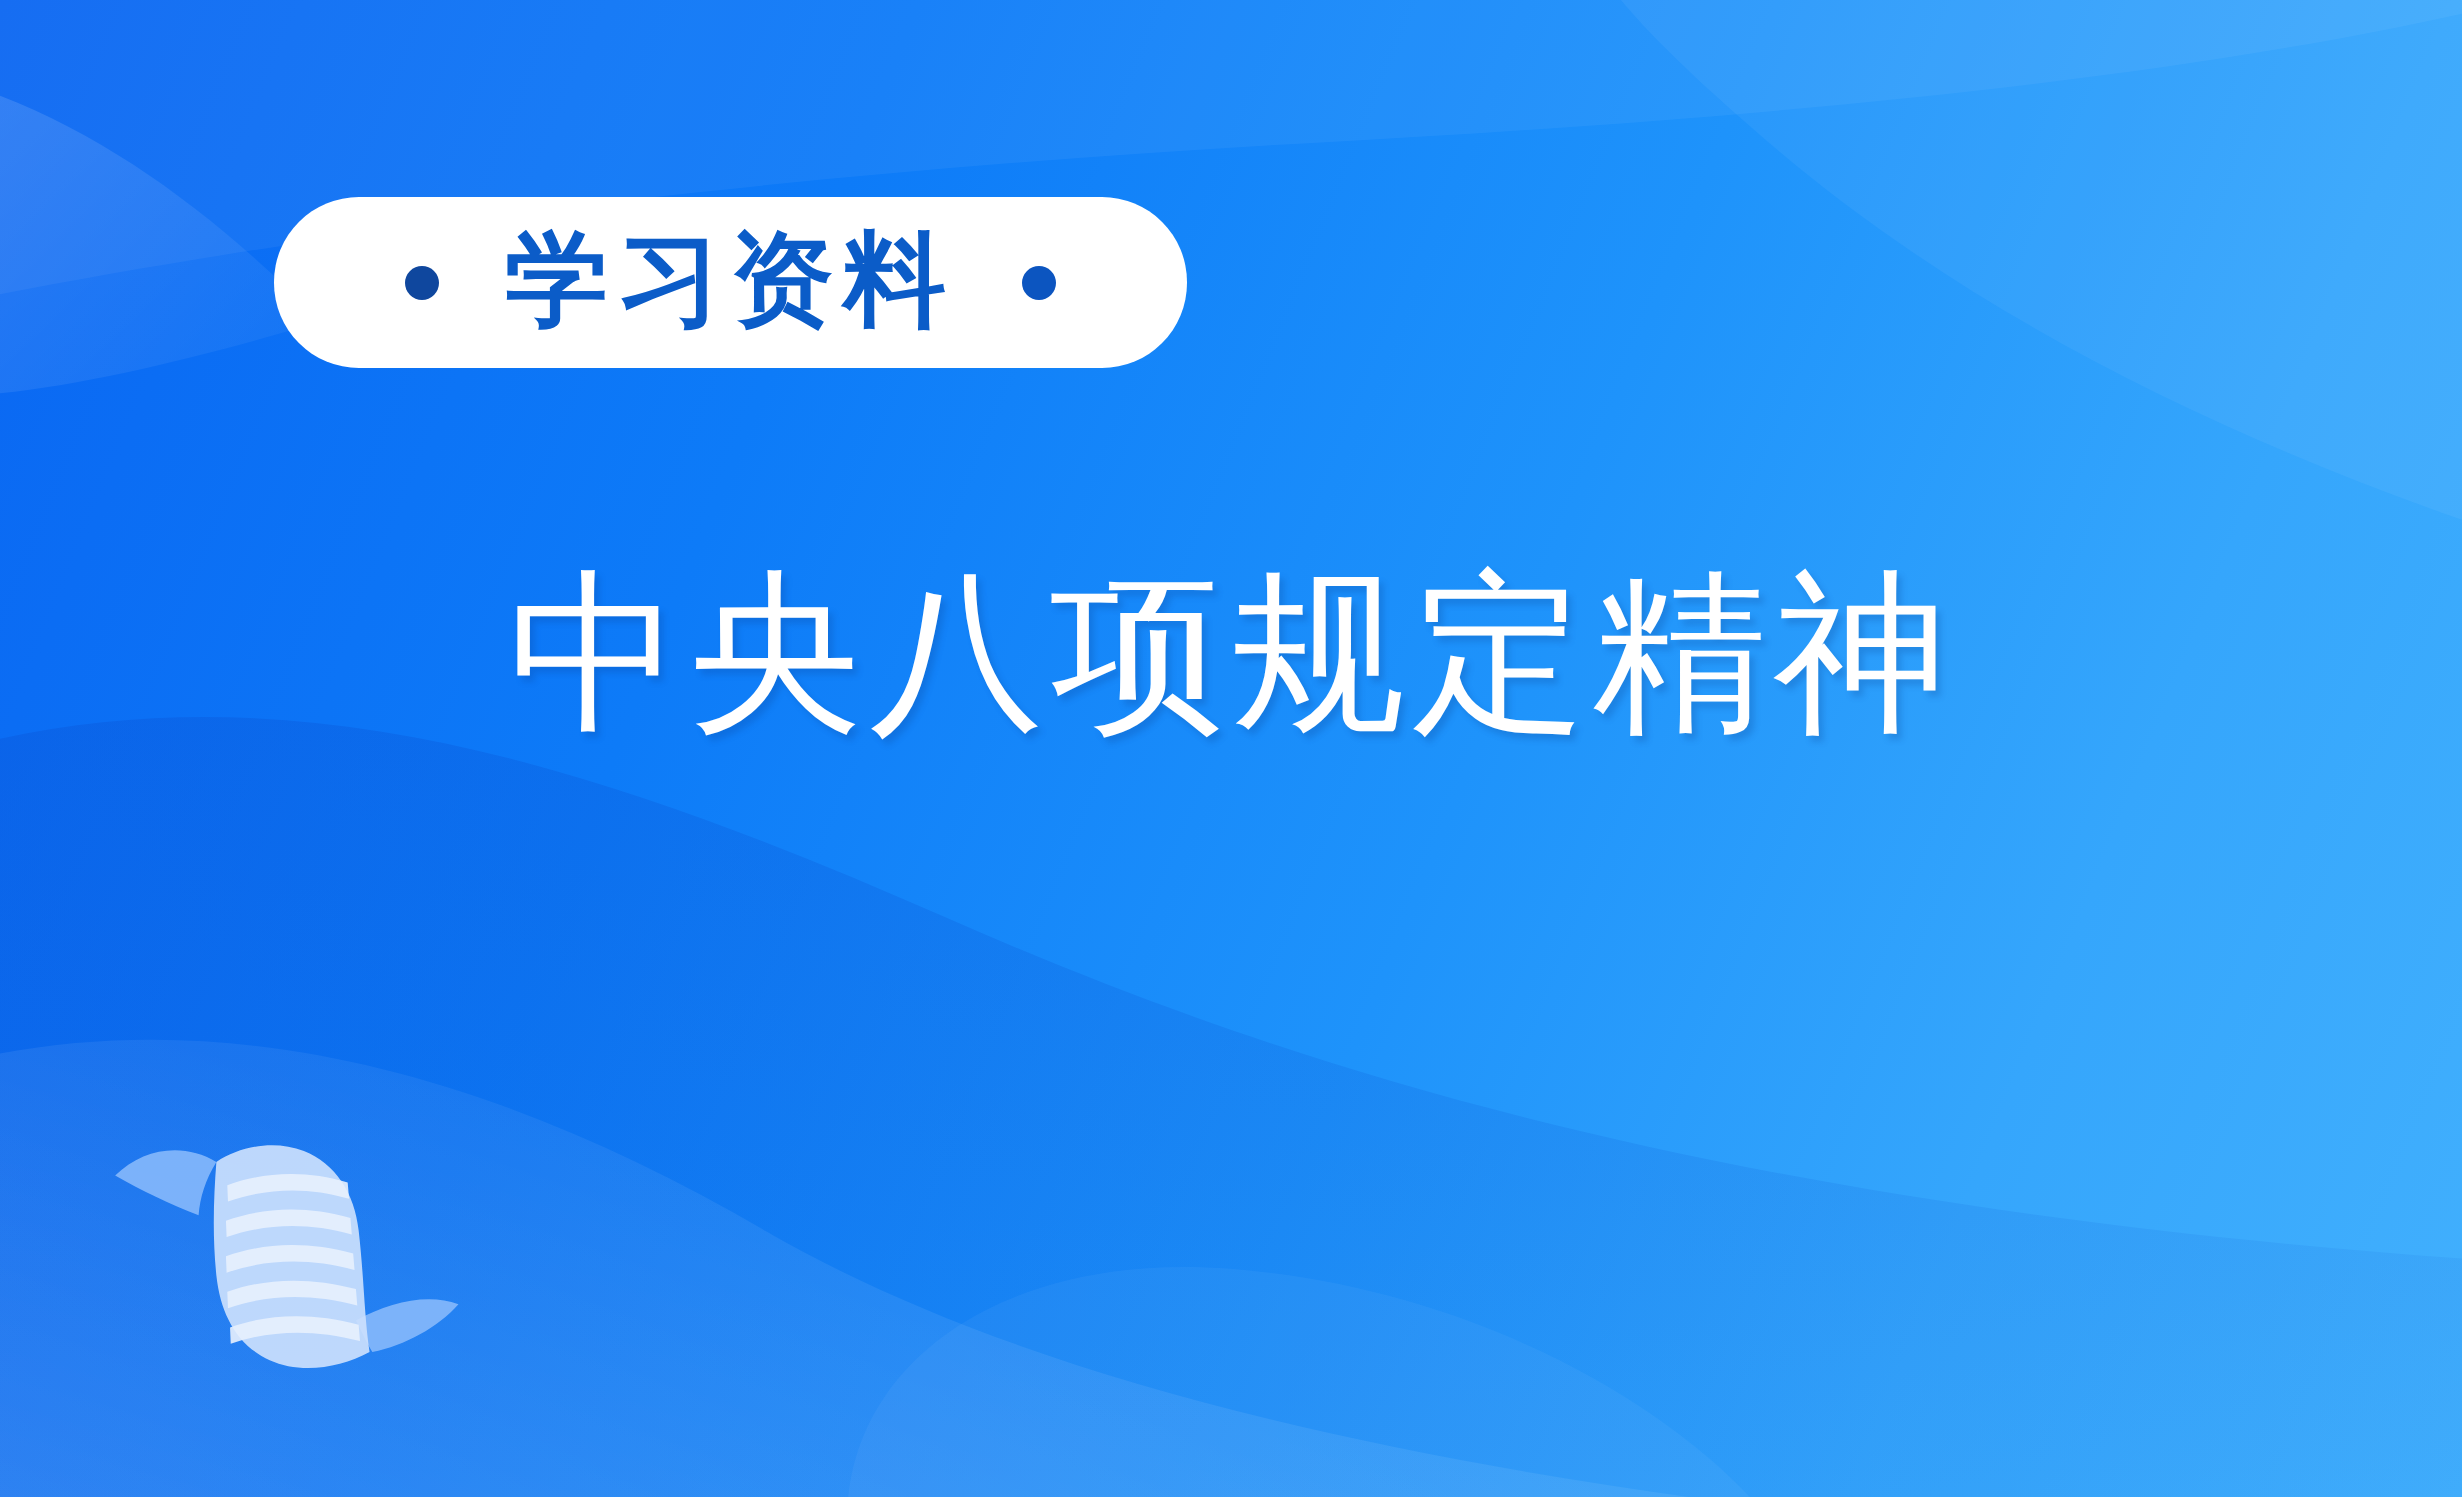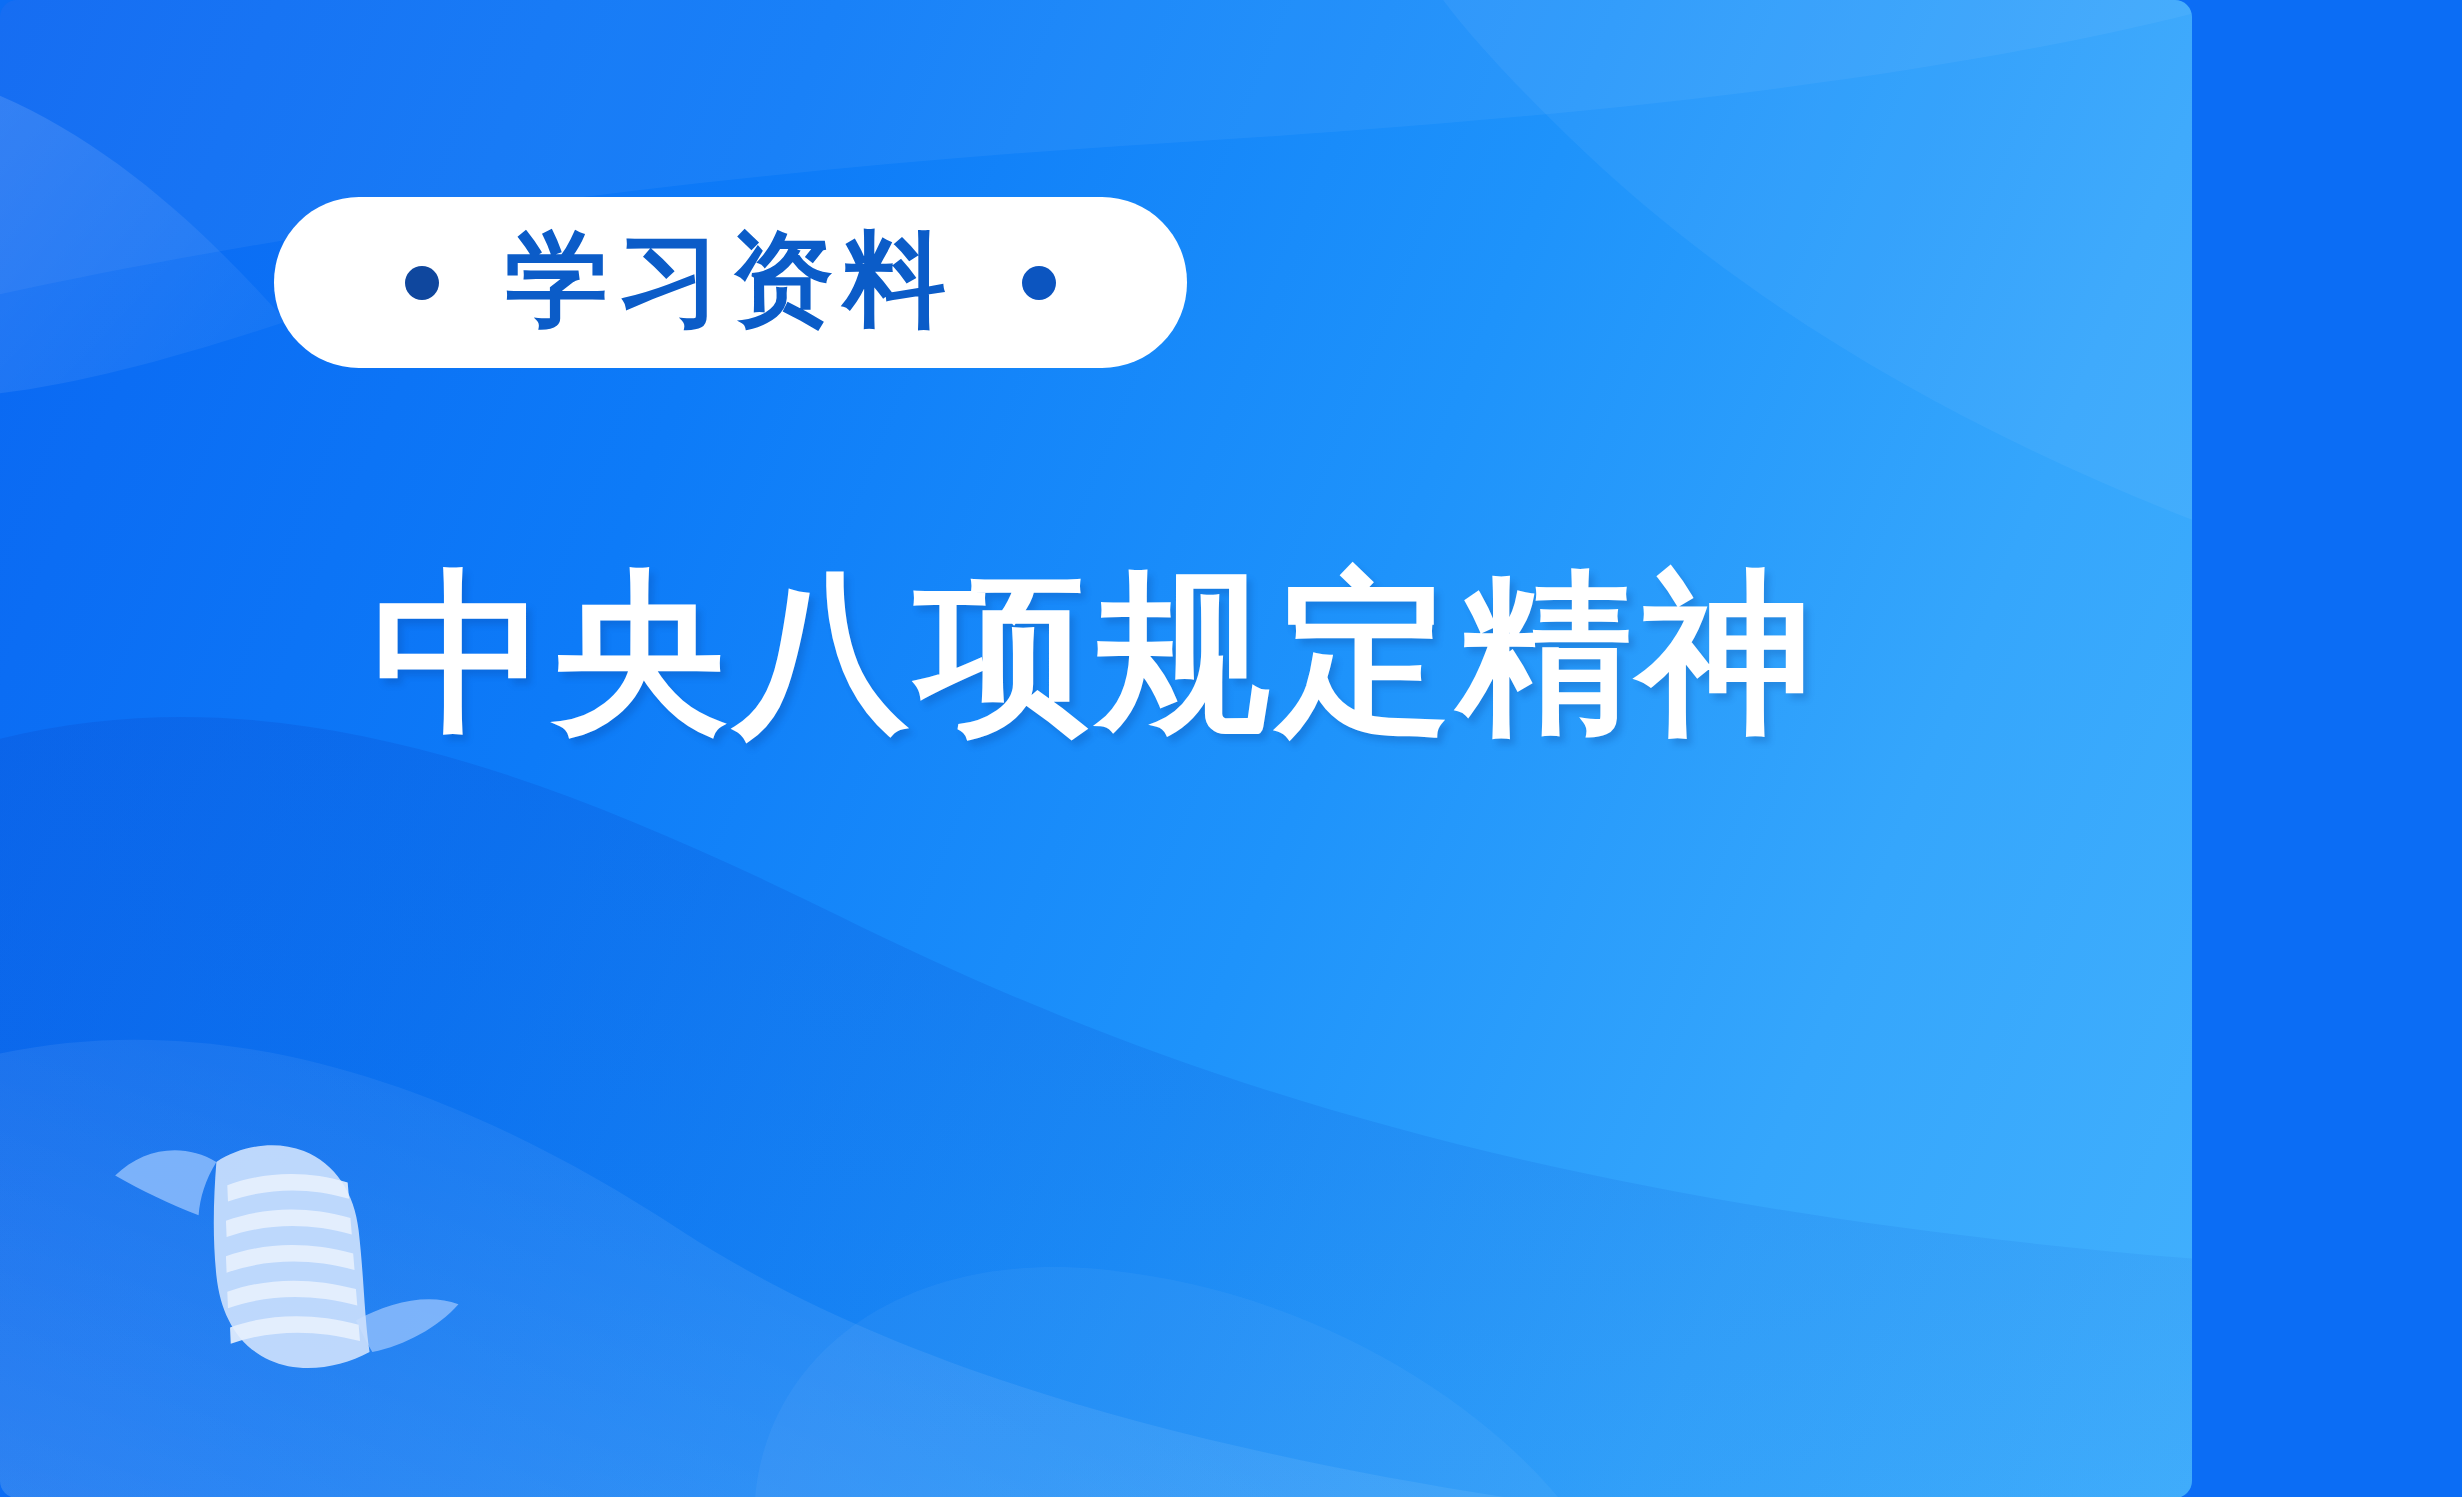--- a/index.html
+++ b/index.html
@@ -10,25 +10,24 @@
   body {
     width: 2462px;
     height: 1498px;
     overflow: hidden;
     font-family: "Liberation Sans", "DejaVu Sans", sans-serif;
   }
 
   
   .banner {
     position: relative;
-    width: 2192px;
+    width: 2462px;
     height: 1498px;
     overflow: hidden;
     background: linear-gradient(112deg, #0A66F2 0%, #0D7BF8 30%, #1E93FB 58%, #35A6FC 80%, #42B0FD 100%);
-    border-radius: 17px;
   }
 
   
   .waves {
     position: absolute;
     inset: 0;
     width: 100%;
     height: 100%;
     pointer-events: none;
   }
@@ -72,21 +71,21 @@
   
   .title-block {
     position: absolute;
     left: 0;
     right: 0;
     top: 540px;
     text-align: center;
   }
   .title-line {
     color: #FFFFFF;
-    font-weight: 700;
+    font-weight: 400;
     font-size: 174px;
     line-height: 1.3;
     letter-spacing: 6.8px;
     white-space: nowrap;
     text-shadow: 4.8px 6.2px 6.8px rgba(8, 60, 140, 0.22);
   }
   .title-line.line2 {
     margin-top: 15px;
   }
 

